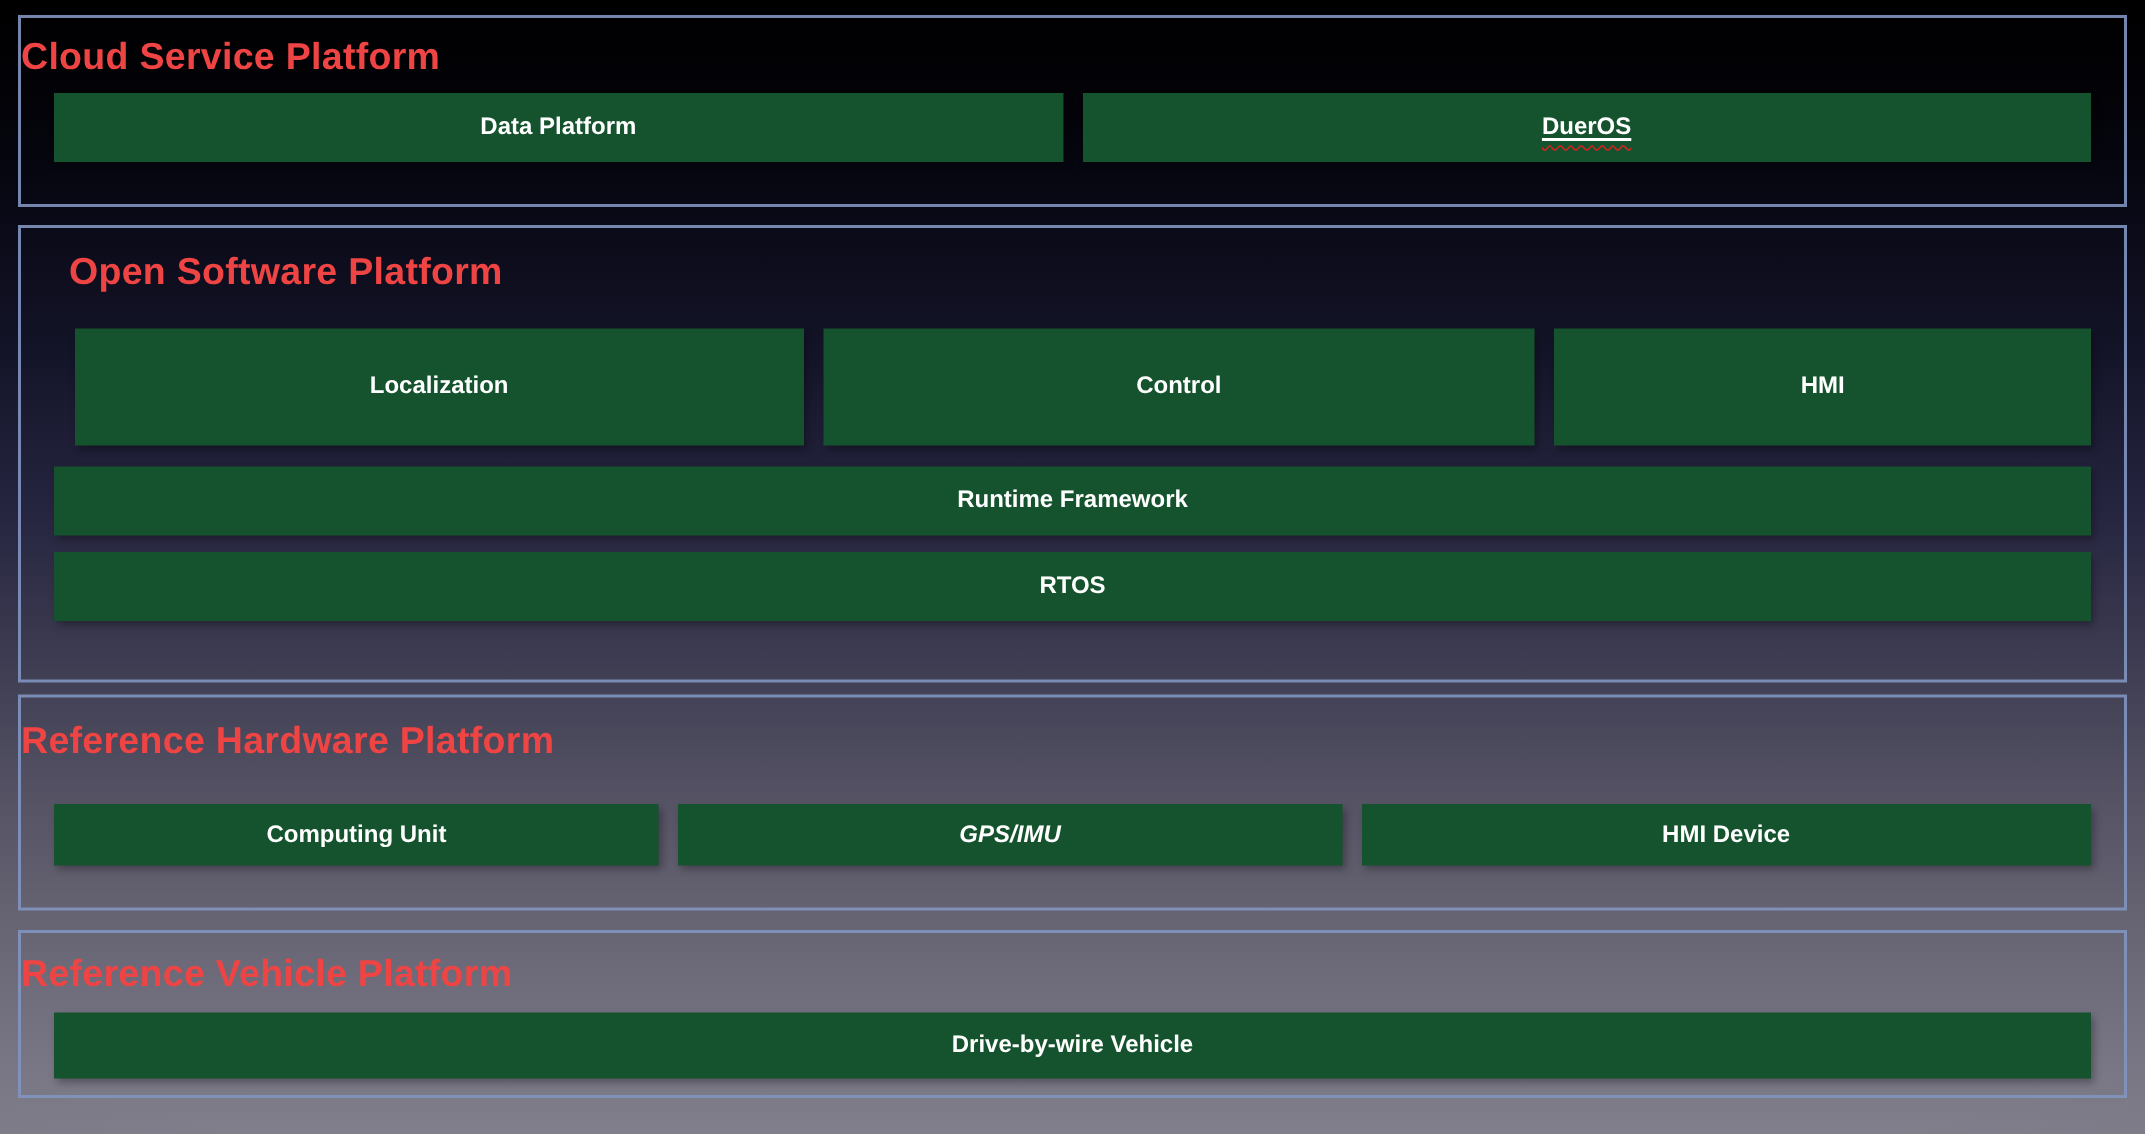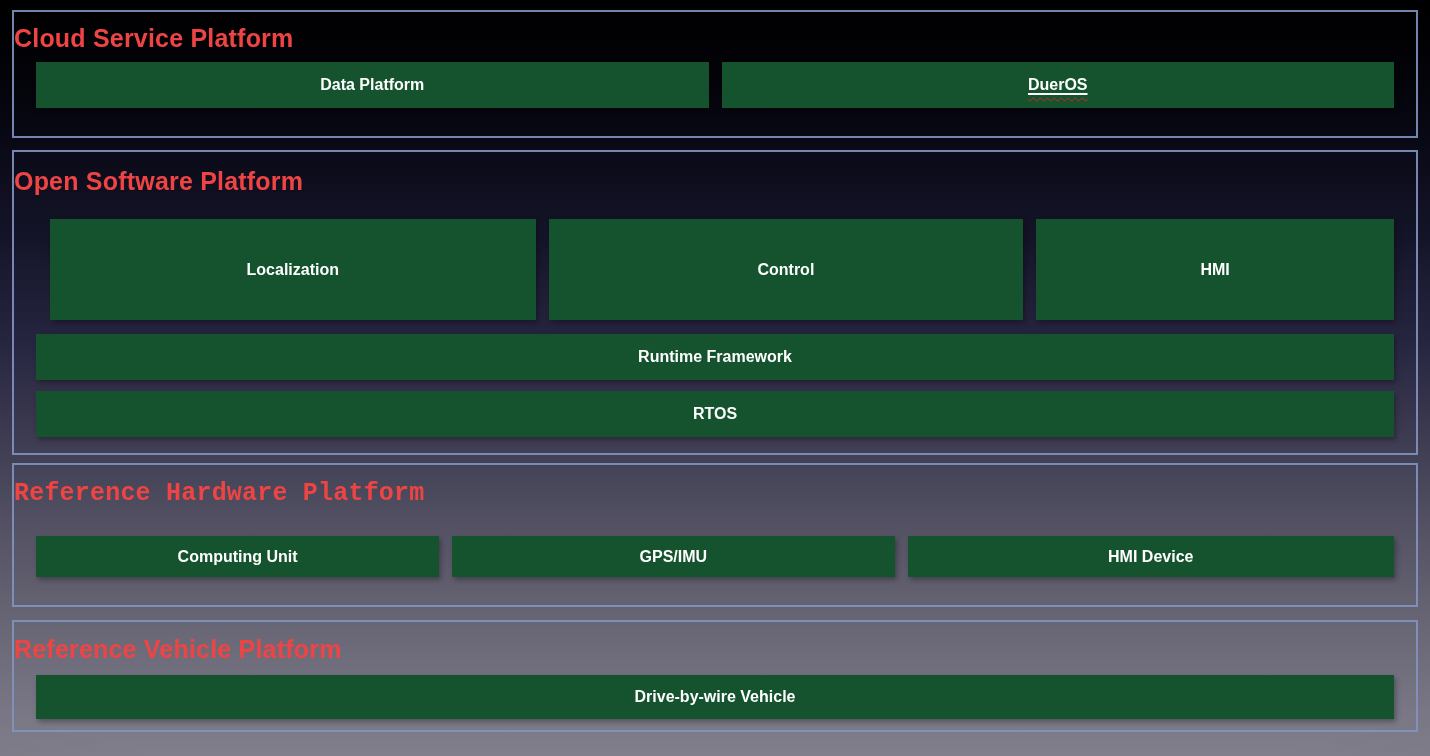--- a/index.html
+++ b/index.html
@@ -41,22 +41,22 @@
   .panel-title {
     margin: 0;
     text-align: left;
     color: #ef4444;
     font-size: 25px;
     font-weight: bold;
     line-height: 32px;
     letter-spacing: 0.2px;
   }
   .panel-cloud    .panel-title { margin-top: 10px; }
-  .panel-software .panel-title { margin-top: 13px; }
-  .panel-hardware .panel-title { margin-top: 13px; font-family: Liberation Mono, monospace; }
+  .panel-software .panel-title { margin-top: 13px; margin-left: 32px; }
+  .panel-hardware .panel-title { margin-top: 13px; }
   .panel-vehicle  .panel-title { margin-top: 11px; }
 
   .row {
     display: flex;
     gap: 13px;
     margin-left: 22px;
     margin-right: 22px;
   }
   .box {
     background: #14532d;
@@ -65,32 +65,32 @@
     font-weight: bold;
     display: flex;
     align-items: center;
     justify-content: center;
     text-align: center;
     box-shadow: 2px 3px 5px rgba(0, 0, 0, 0.30);
     flex: 1 1 0;
   }
   
   .panel-cloud .row-1    { margin-top: 8px;  height: 46px; }
-  .panel-software .row-1 { margin-top: 22px; height: 101px; margin-left: 36px; }
+  .panel-software .row-1 { margin-top: 22px; height: 78px; margin-left: 36px; }
   .panel-software .row-2 { margin-top: 14px; height: 46px; }
   .panel-software .row-3 { margin-top: 11px; height: 46px; }
   .panel-hardware .row-1 { margin-top: 26px; height: 41px; justify-content: center; }
   .panel-vehicle .row-1  { margin-top: 10px; height: 44px; }
 
   
   .panel-software .w-localization { flex-grow: 494; }
   .panel-software .w-control      { flex-grow: 483; }
   .panel-software .w-hmi          { flex-grow: 364; }
   .panel-hardware .w-computing    { flex-grow: 402; }
-  .panel-hardware .w-gpsimu       { flex-grow: 441; }
+  .panel-hardware .w-gpsimu       { flex-grow: 441; font-style: italic; }
   .panel-hardware .w-hmidevice    { flex-grow: 485; }
 
   
   .u-solid {
     text-decoration: underline;
     text-decoration-color: #ffffff;
     text-decoration-thickness: 2px;
     text-underline-offset: 3px;
   }
   .u-wavy {

